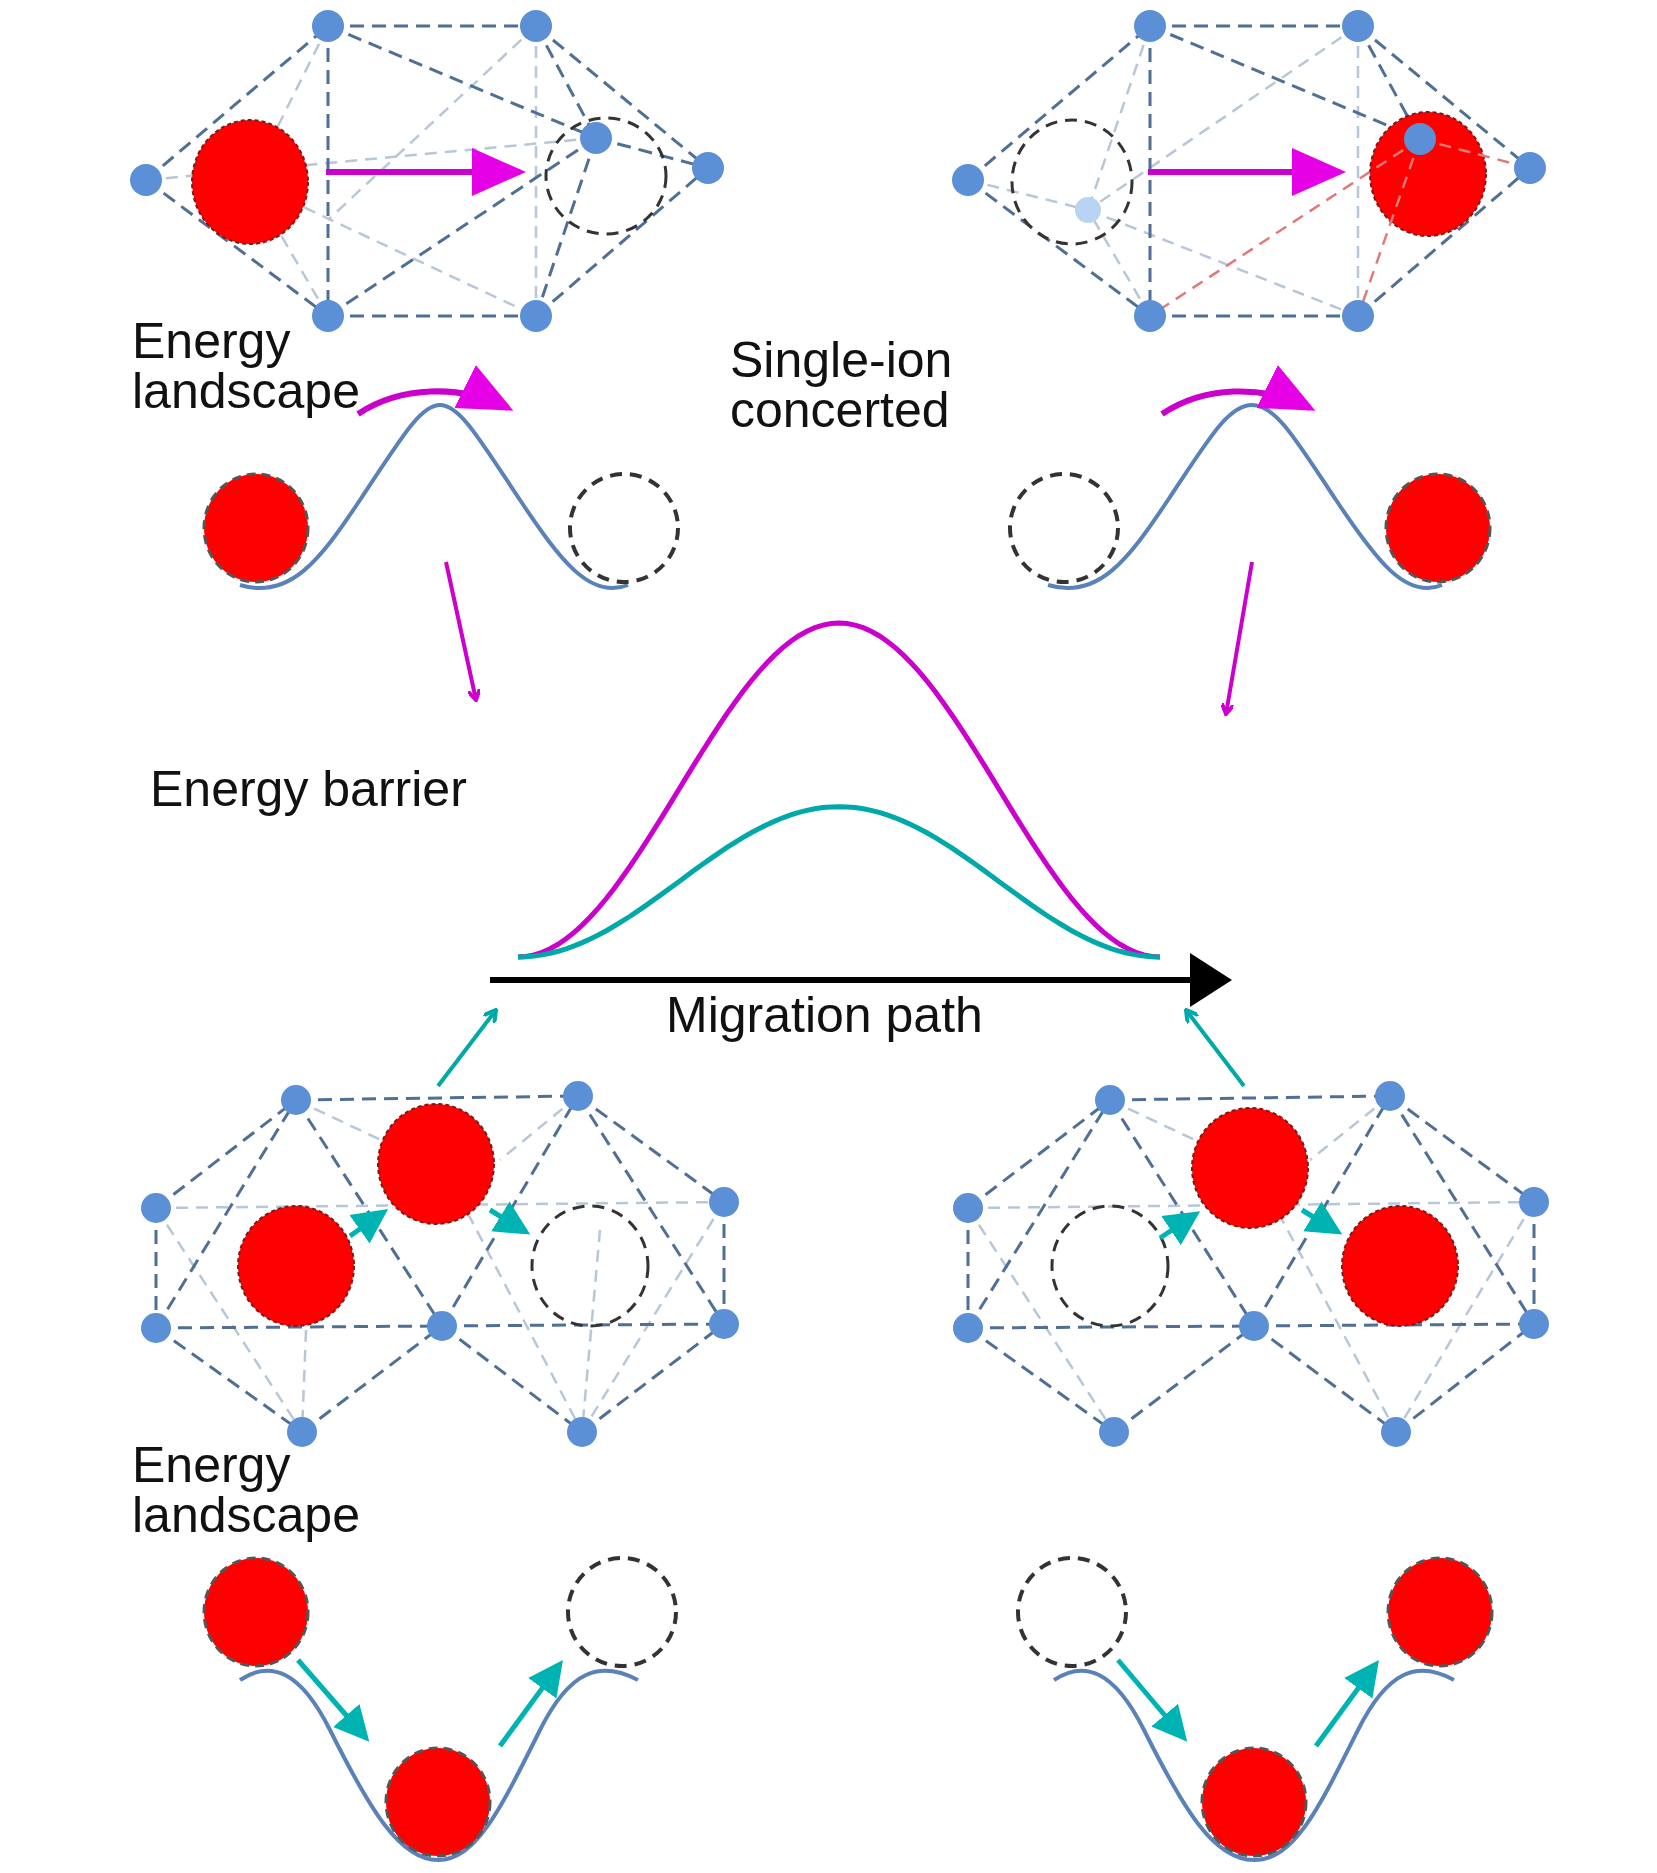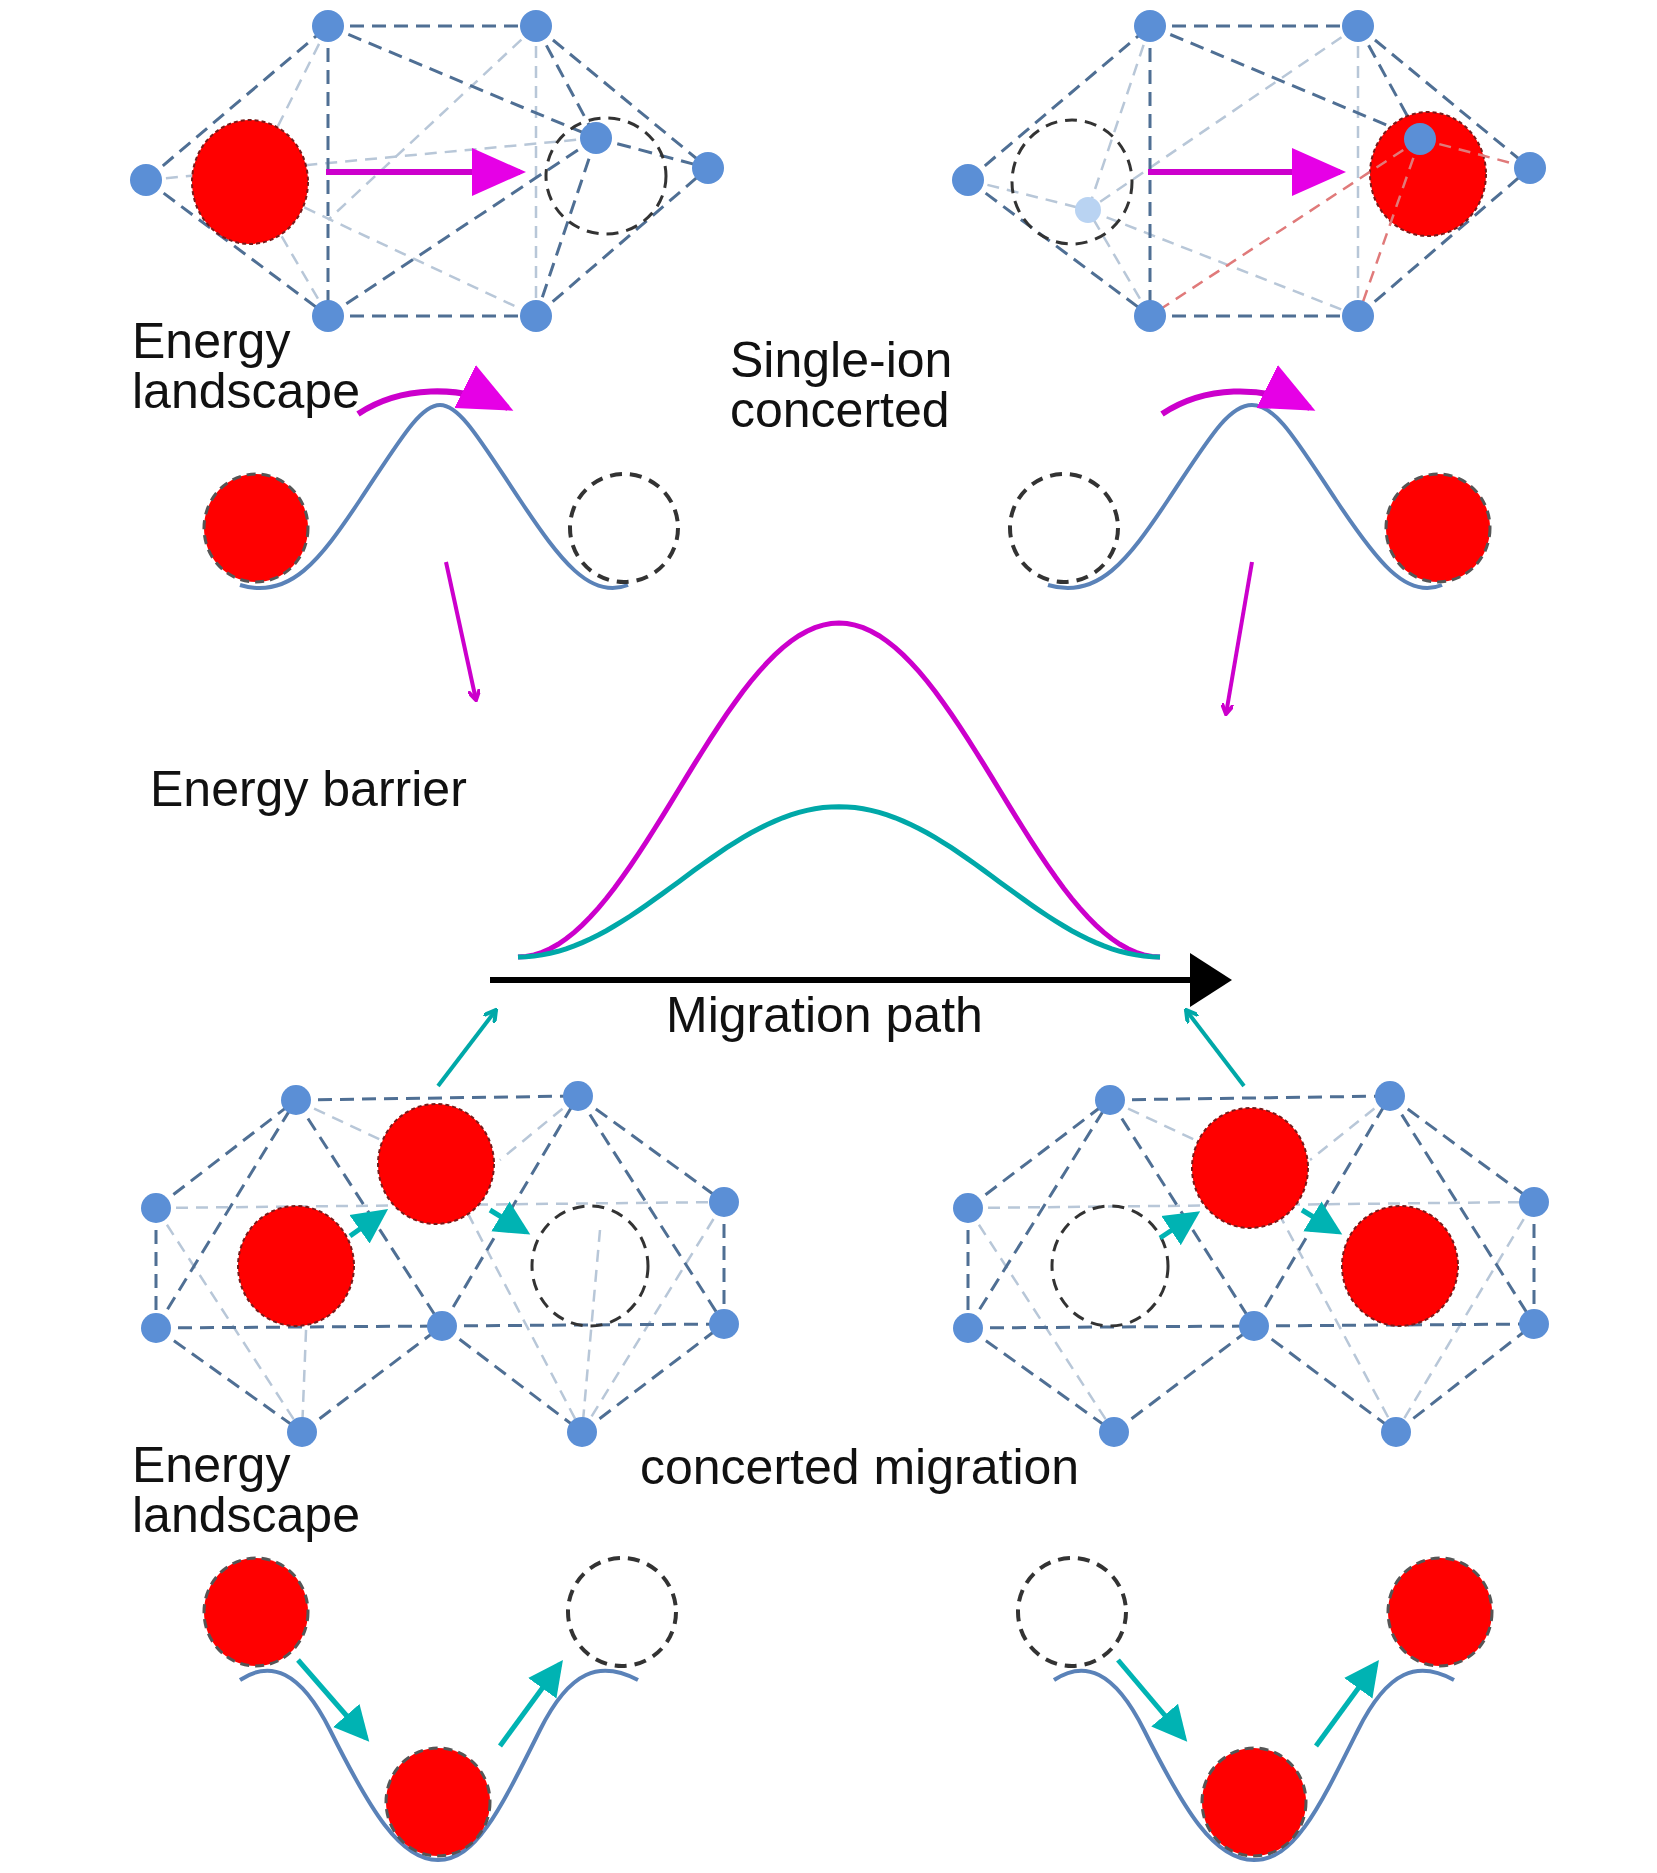--- a/index.html
+++ b/index.html
@@ -246,14 +246,13 @@
   <div>Single-ion</div>
   <div>concerted</div>
 </div>
 <div class="label" style="left:150px; top:764px;">Energy barrier</div>
 <div class="label" style="left:666px; top:990px;">Migration path</div>
 <div class="label" style="left:132px; top:1440px;">
   <div>Energy</div>
   <div>landscape</div>
 </div>
 <div class="label center" style="left:640px; top:1442px; width:400px;">
-  <div>concerted migration</div>
 </div>
 
 </body></html>

